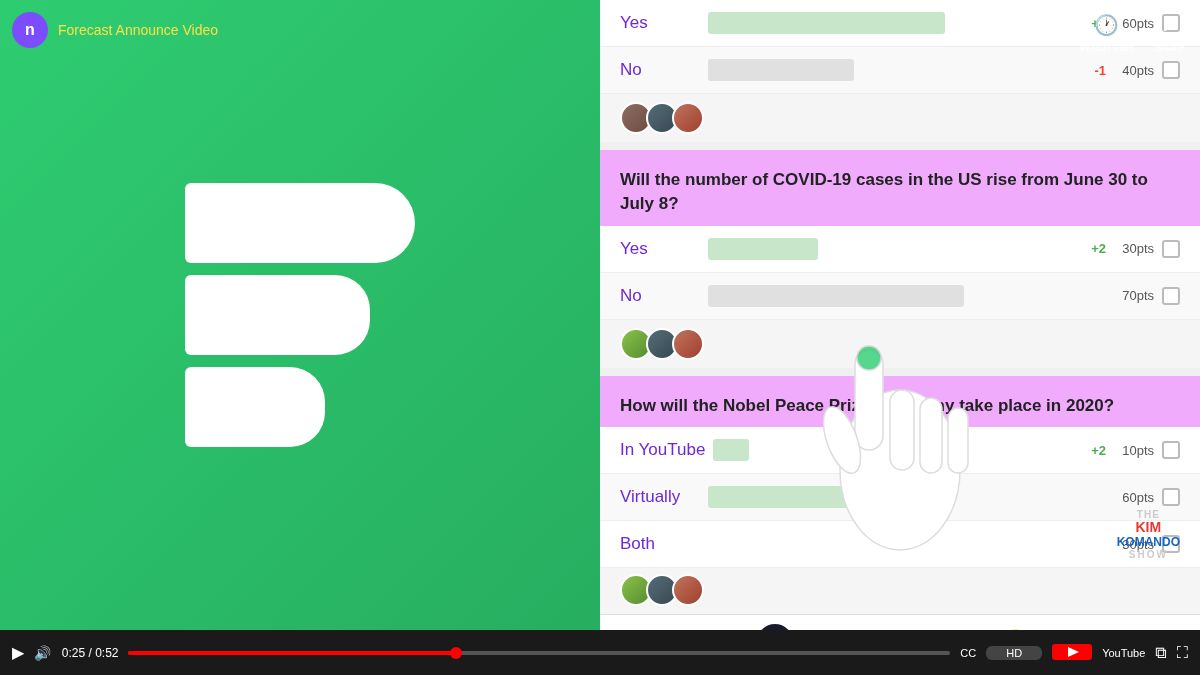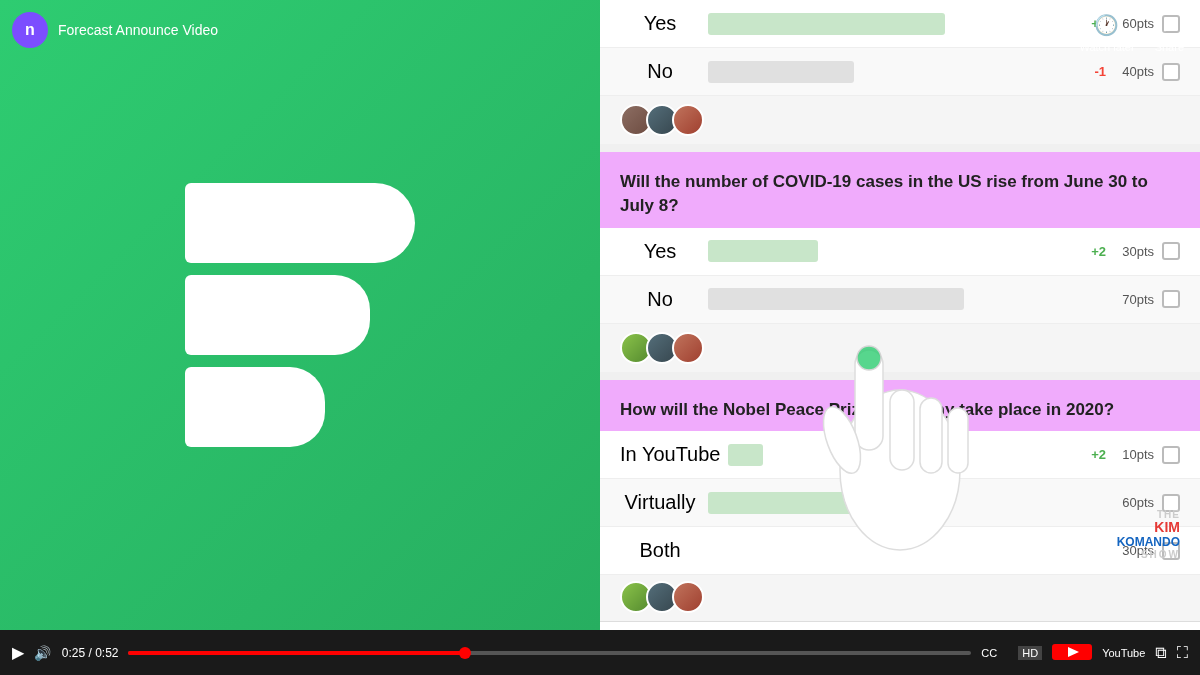--- a/index.html
+++ b/index.html
@@ -51,24 +51,23 @@
       background: white;
       border-radius: 6px 35px 35px 6px;
     }
     .logo-bot {
       width: 140px;
       height: 80px;
       background: white;
       border-radius: 6px 35px 35px 6px;
     }
     .answer-label {
-      font-size: 20px;
-      color: #000000;
+      font-size: 17px;
+      color: #6d28d9;
       min-width: 80px;
-      text-align: center;
     }
     .points-badge {
       font-size: 13px;
       color: #4caf50;
       font-weight: bold;
       min-width: 25px;
       text-align: right;
     }
     .points-badge.neg { color: #f44336; }
     .points-badge.neutral { color: #888; }
@@ -166,23 +165,22 @@
     }
 
     .cc-btn, .quality-btn, .yt-btn, .fullscreen-btn, .settings-btn {
       color: white;
       font-size: 11px;
       cursor: pointer;
       white-space: nowrap;
     }
     .quality-btn {
       background: #444;
-      border-radius: 0;
-      padding: 1px 4px;
-      margin-left: 11px;
+      border-radius: 6px;
+      padding: 1px 20px;
     }
 
     
     .top-bar {
       position: absolute;
       top: 0;
       right: 0;
       width: 200px;
       height: 65px;
       display: flex;
@@ -233,29 +231,29 @@
       display: flex;
       align-items: center;
       justify-content: center;
       color: white;
       font-weight: bold;
       font-size: 16px;
     }
     .channel-name {
       font-size: 14px;
       font-weight: 500;
-      color: #ffffff;
+      color: #fde047;
     }
 
     
     .kim-komando {
       position: absolute;
       bottom: 70px;
       right: 20px;
-      text-align: right;
+      text-align: center;
       line-height: 1.1;
     }
     .kim-komando .the {
       font-size: 10px;
       color: #ccc;
       font-weight: bold;
       letter-spacing: 1px;
     }
     .kim-komando .kim {
       font-size: 14px;

